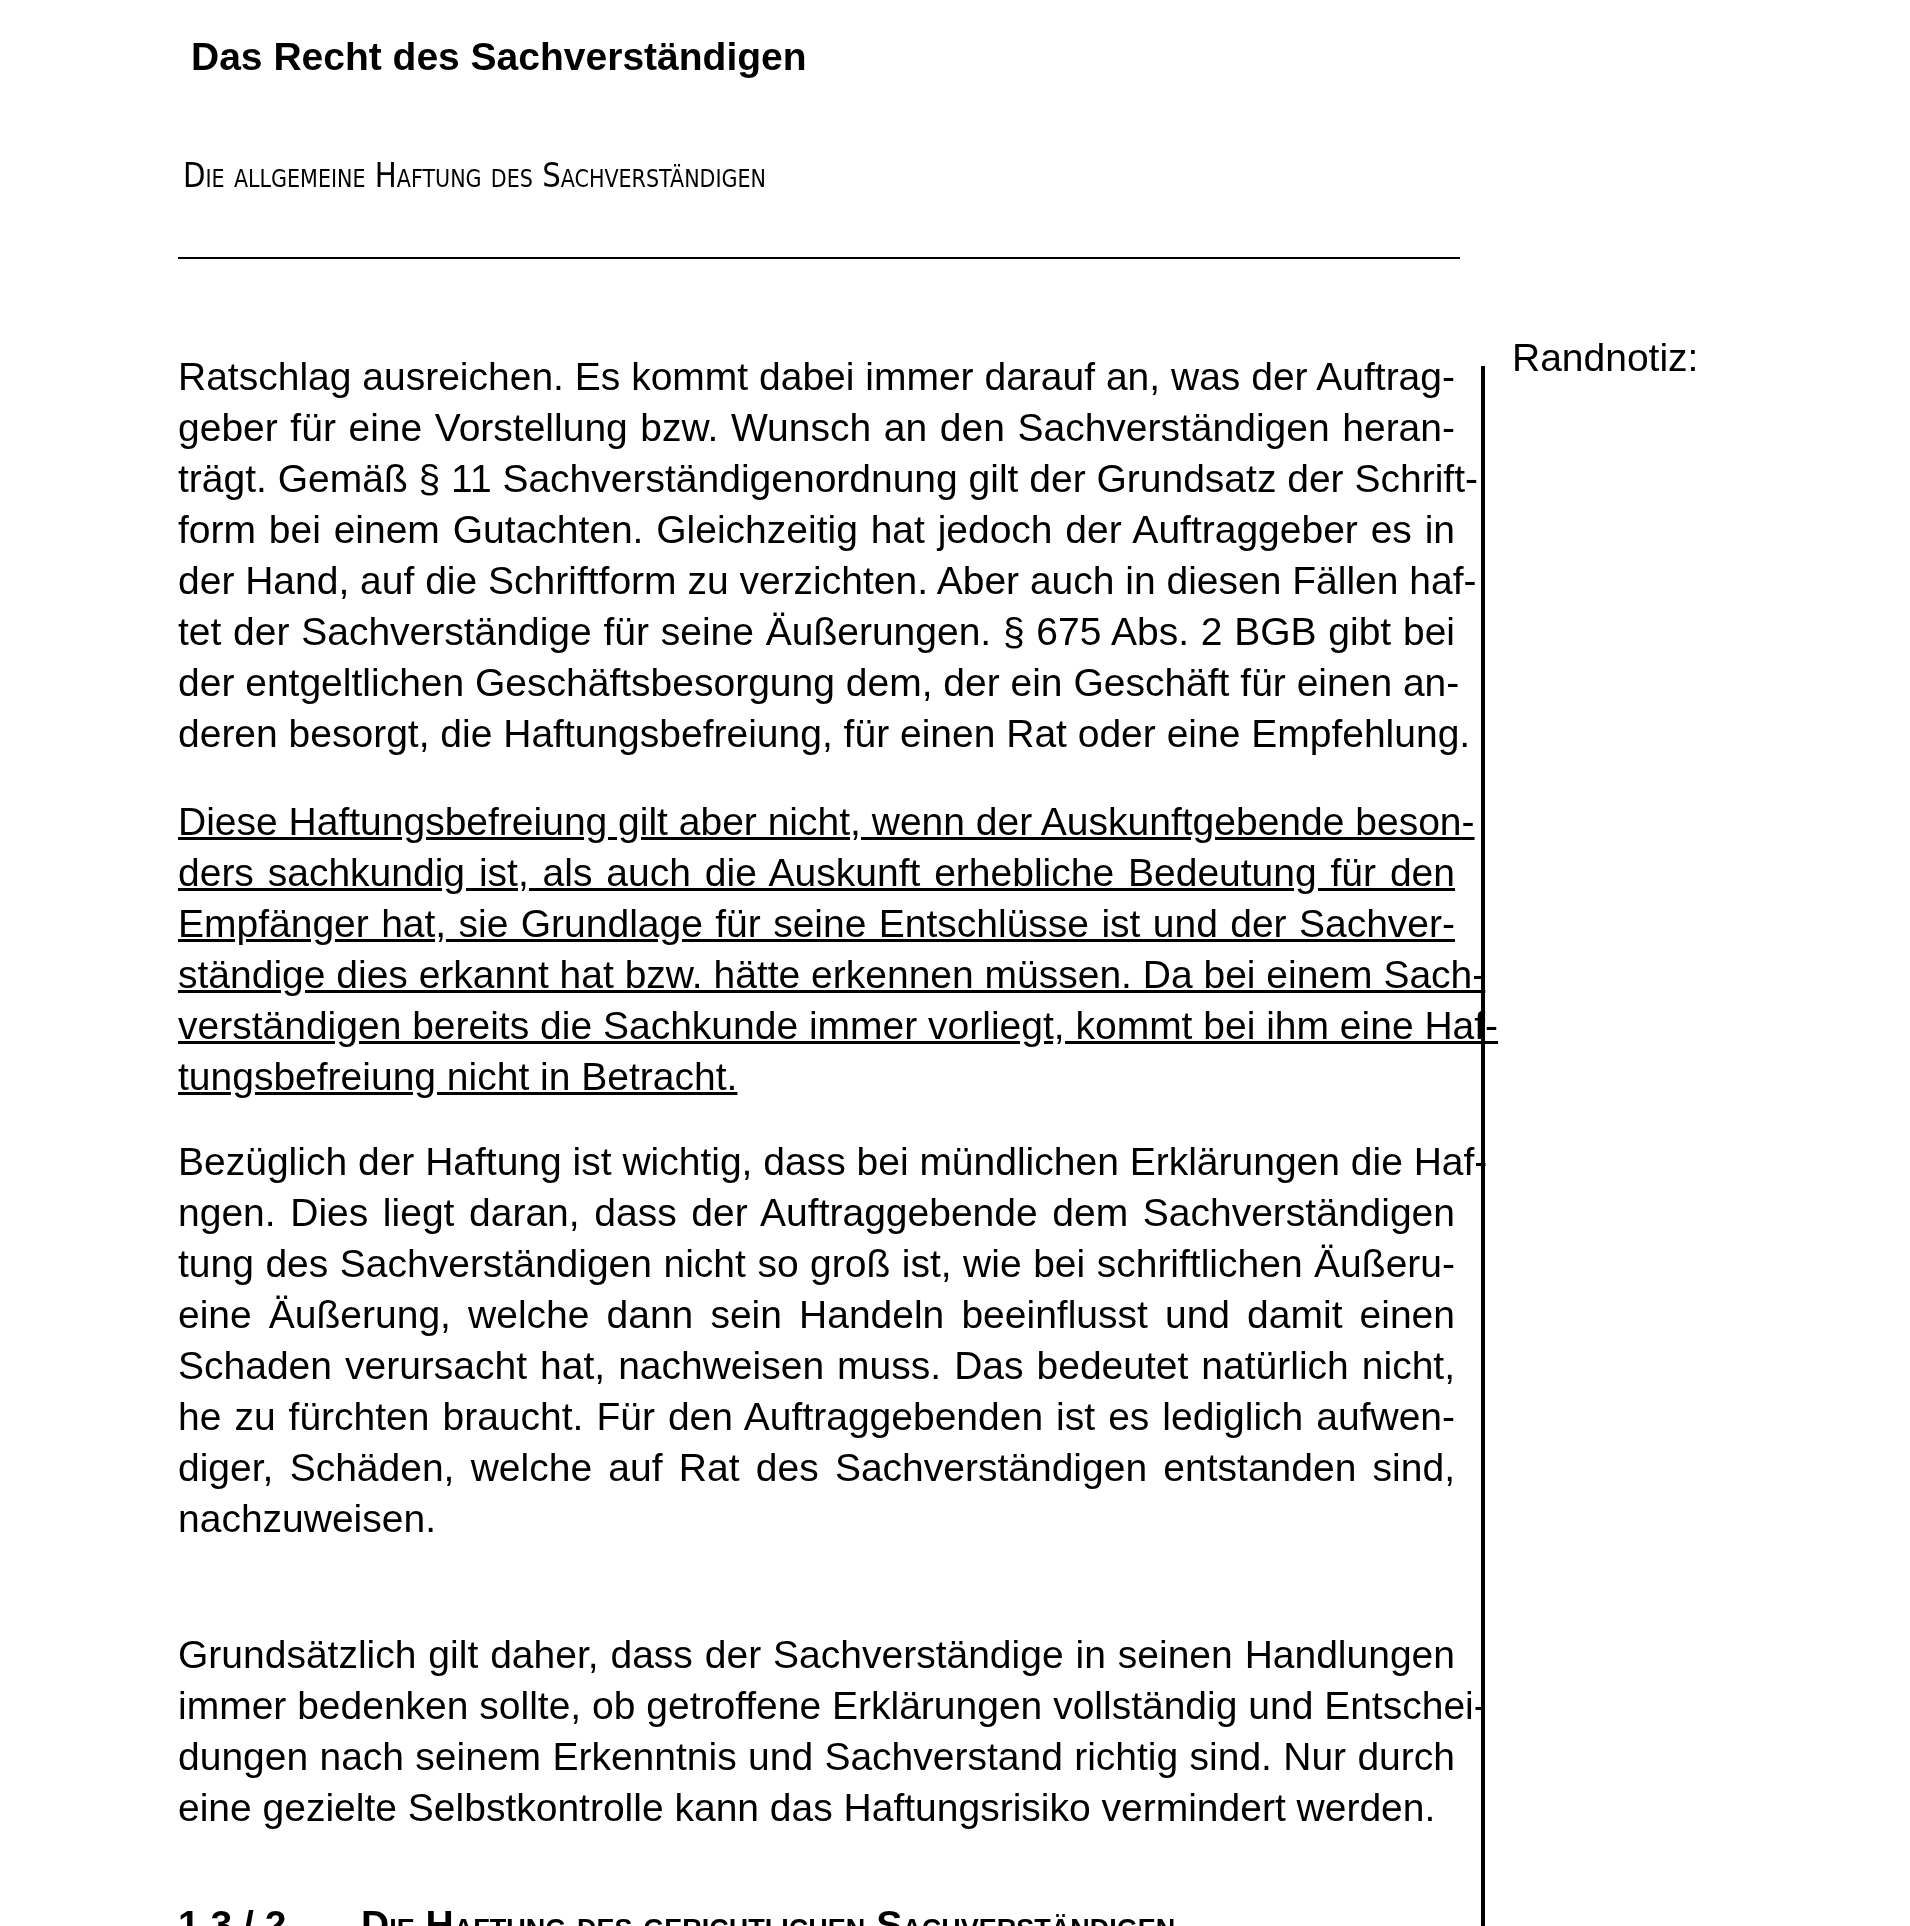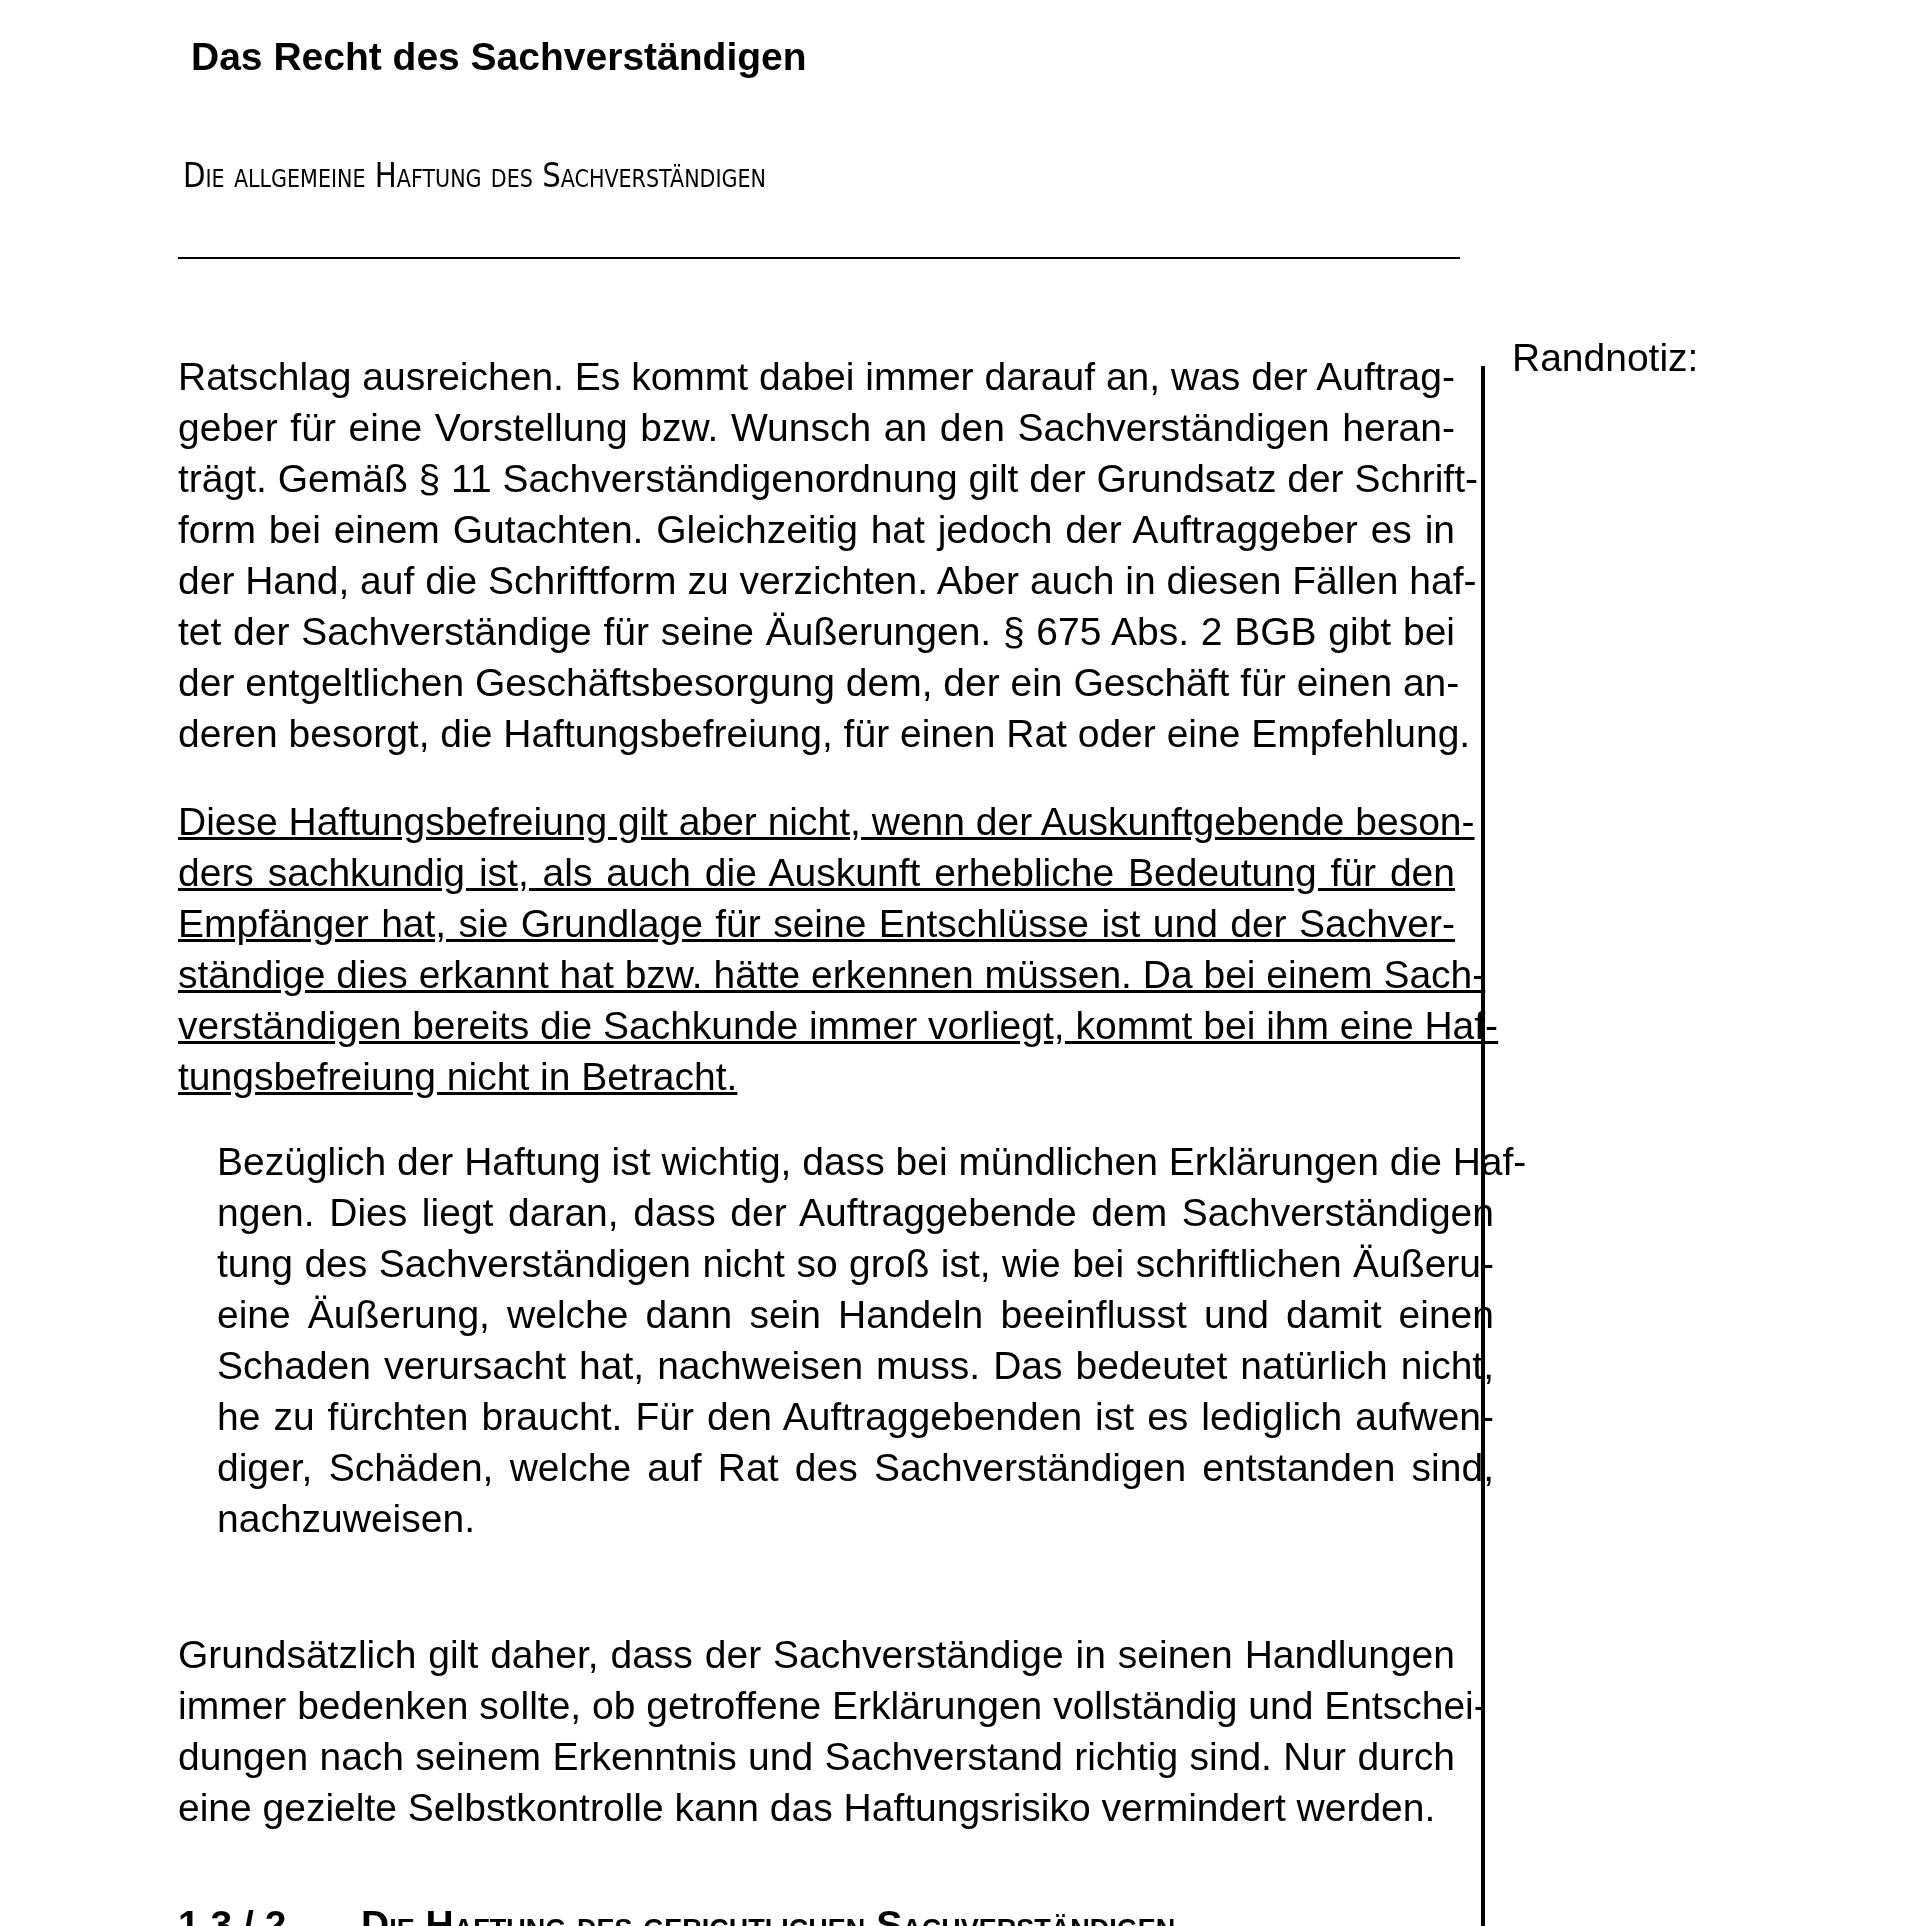--- a/index.html
+++ b/index.html
@@ -40,21 +40,21 @@
 
 <div class="abs body-block" style="top:796px;text-decoration:underline;">
   <span class="line">Diese Haftungsbefreiung gilt aber nicht, wenn der Auskunftgebende beson-</span>
   <span class="line">ders sachkundig ist, als auch die Auskunft erhebliche Bedeutung für den</span>
   <span class="line">Empfänger hat, sie Grundlage für seine Entschlüsse ist und der Sachver-</span>
   <span class="line">ständige dies erkannt hat bzw. hätte erkennen müssen. Da bei einem Sach-</span>
   <span class="line">verständigen bereits die Sachkunde immer vorliegt, kommt bei ihm eine Haf-</span>
   <span class="line last">tungsbefreiung nicht in Betracht.</span>
 </div>
 
-<div class="abs body-block" style="top:1136px;margin-left:39px;">
+<div class="abs body-block" style="top:1136px;">
   <span class="line">Bezüglich der Haftung ist wichtig, dass bei mündlichen Erklärungen die Haf-</span>
   <span class="line">ngen. Dies liegt daran, dass der Auftraggebende dem Sachverständigen</span>
   <span class="line">tung des Sachverständigen nicht so groß ist, wie bei schriftlichen Äußeru-</span>
   <span class="line">eine Äußerung, welche dann sein Handeln beeinflusst und damit einen</span>
   <span class="line">Schaden verursacht hat, nachweisen muss. Das bedeutet natürlich nicht,</span>
   <span class="line">he zu fürchten braucht. Für den Auftraggebenden ist es lediglich aufwen-</span>
   <span class="line">diger, Schäden, welche auf Rat des Sachverständigen entstanden sind,</span>
   <span class="line last">nachzuweisen.</span>
 </div>
 

